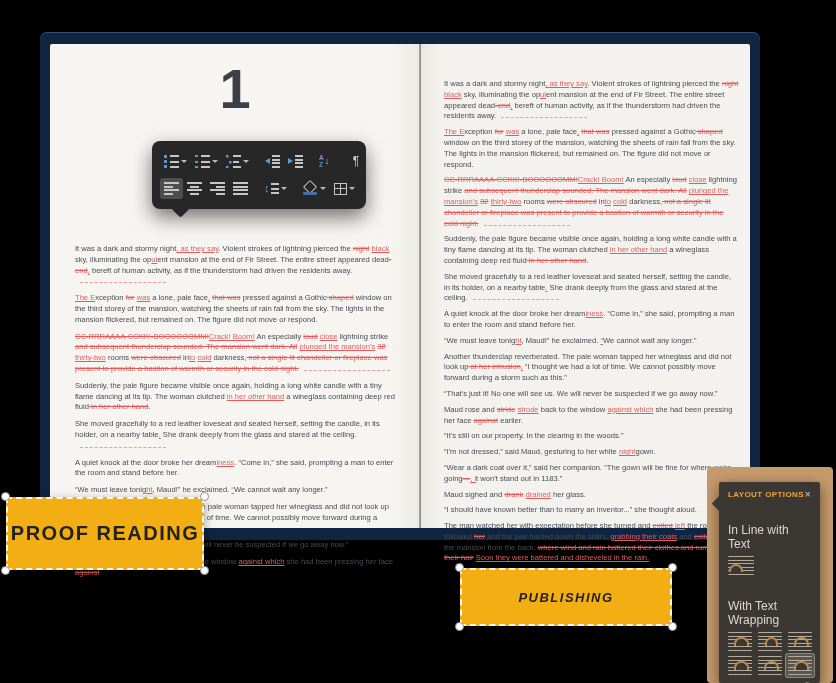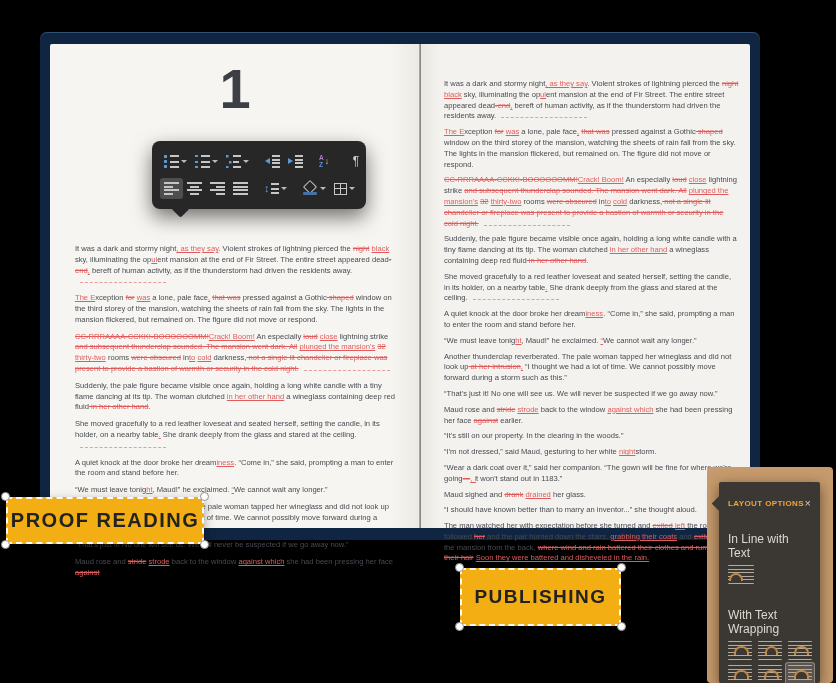--- a/index.html
+++ b/index.html
@@ -38,22 +38,22 @@
   
   .banner { position:absolute; background:#F3AE13; border:2px dashed rgba(255,255,255,.95);
             display:flex; align-items:center; justify-content:center;
             color:#222; letter-spacing:1.5px; font-weight:bold;
             box-shadow:0 4px 10px rgba(0,0,0,.35); }
   .banner .h { position:absolute; width:9px; height:9px; background:#fff;
                border:1px solid #8f8f8f; border-radius:50%; }
   .h.tl{left:-7px;top:-7px;} .h.tr{right:-7px;top:-7px;}
   .h.bl{left:-7px;bottom:-7px;} .h.br{right:-7px;bottom:-7px;}
   #banner-editing      { left:561px; top:8px;   width:179px; height:55px; font-size:18px; }
-  #banner-proofreading { left:6px;   top:497px; width:198px; height:47px; font-size:20px; }
-  #banner-publishing   { left:460px; top:568px; width:161px; height:58px; font-size:19px; }
+  #banner-proofreading { left:6px;   top:497px; width:198px; height:73px; font-size:20px; }
+  #banner-publishing   { left:460px; top:568px; width:212px; height:58px; font-size:13px;font-style:italic; }
 
   
   .toolbar { position:absolute; left:152px; top:141px; width:214px; background:#272727;
              border-radius:8px; padding:7px 8px; box-shadow:0 8px 20px rgba(0,0,0,.55); }
   .toolbar::after { content:""; position:absolute; left:22px; bottom:-6px; width:13px; height:13px;
                     background:#272727; transform:rotate(45deg); border-radius:2px; }
   .tb-row { display:flex; align-items:center; height:27px; }
   .tb-btn { display:flex; align-items:center; gap:2px; padding:4px 4px; border-radius:3px; }
   .tb-btn.active { background:#4e4e4e; }
   .tb-sep { width:1px; height:20px; background:#474747; margin:0 4px; }
@@ -110,21 +110,21 @@
   .ico-shading::after { content:""; position:absolute; left:0; bottom:0; width:14px; height:3px;
       background:#4472a8; border-radius:1px; }
   .ico-borders { width:13px; height:12px; border:1px solid #c6c6c6; background-image:
       linear-gradient(#c6c6c6,#c6c6c6),linear-gradient(#c6c6c6,#c6c6c6);
       background-size:1px 100%,100% 1px; background-position:5px 0,0 4.5px; }
 
   
   .panel-backing { position:absolute; left:707px; top:467px; width:126px; height:216px;
                    background:#c69a6c; border-radius:4px; }
   .panel { position:absolute; left:719px; top:482px; width:101px; height:201px;
-           background:#3b3834; border-radius:2px; padding:16px 9px 6px 9px;
+           background:#3b3834; border-radius:2px; padding:7px 9px 6px 9px;
            box-shadow:0 4px 14px rgba(0,0,0,.5); color:#ddd8d0; }
   .panel::before { content:""; position:absolute; left:-5px; top:16px; width:11px; height:11px;
                    background:#3b3834; transform:rotate(45deg); }
   .panel-head { display:flex; align-items:center; justify-content:space-between; }
   .panel-title { font-size:8px; font-weight:bold; letter-spacing:.4px; color:#f0a33c; }
   .panel-close { font-size:11px; line-height:10px; color:#cfcbc4; cursor:default; }
   .panel-section-label { font-size:12px; color:#ddd8d0; margin:24px 0 5px 0; }
   .w-grid { display:grid; grid-template-columns:repeat(3, 24px); gap:5px 6px; }
   .w-ico { position:relative; width:24px; height:19px; border-radius:1px;
            background-image:repeating-linear-gradient(to bottom, #b3ac9e 0 1px, transparent 1px 3.6px);
@@ -175,21 +175,21 @@
           <p><span class="seg-i">The E</span><span class="seg-n">xception </span><span class="seg-d">for</span><span class="seg-n"> </span><span class="seg-i">was</span><span class="seg-n"> a lone, pale face</span><span class="seg-i">,</span><span class="seg-n"> </span><span class="seg-d">that was</span><span class="seg-n"> pressed against a Gothic</span><span class="seg-d"> shaped</span><span class="seg-n"> window on the third storey of the mansion, watching the sheets of rain fall from the sky. The lights in the mansion flickered, but remained on. The figure did not move or respond.</span></p>
           <p class="trail"><span class="seg-d">CC-RRRAAAA-CCKK!-BOOOOOOMM!</span><span class="seg-i">Crack! Boom!</span><span class="seg-n"> An especially </span><span class="seg-d">loud</span><span class="seg-n"> </span><span class="seg-i">close</span><span class="seg-n"> lightning strike </span><span class="seg-d">and subsequent thunderclap sounded. The mansion went dark. All</span><span class="seg-n"> </span><span class="seg-i">plunged the mansion's</span><span class="seg-n"> </span><span class="seg-d">32</span><span class="seg-n"> </span><span class="seg-i">thirty-two</span><span class="seg-n"> rooms </span><span class="seg-d">were obscured</span><span class="seg-n"> in</span><span class="seg-i">to</span><span class="seg-n"> </span><span class="seg-i">cold</span><span class="seg-n"> darkness,</span><span class="seg-d"> not a single lit chandelier or fireplace was present to provide a bastion of warmth or security in the cold night.</span></p>
           <p><span class="seg-n">Suddenly, the pale figure became visible once again, holding a long white candle with a tiny flame dancing at its tip. The woman clutched </span><span class="seg-i">in her other hand</span><span class="seg-n"> a wineglass containing deep red fluid</span><span class="seg-d"> in her other hand</span><span class="seg-n">.</span></p>
           <p class="trail"><span class="seg-n">She moved gracefully to a red leather loveseat and seated herself, setting the candle, in its holder, on a nearby table</span><span class="seg-i">.</span><span class="seg-n"> She drank deeply from the glass and stared at the ceiling.</span></p>
           <p><span class="seg-n">A quiet knock at the door broke her dream</span><span class="seg-i">iness</span><span class="seg-n">. “Come in,” she said, prompting a man to enter the room and stand before her.</span></p>
           <p><span class="seg-n">“We must leave tonig</span><span class="seg-i">ht</span><span class="seg-n">, Maud!” he exclaimed. </span><span class="seg-i">“</span><span class="seg-n">We cannot wait any longer.”</span></p>
           <p><span class="seg-n">Another thunderclap reverberated. The pale woman tapped her wineglass and did not look up</span><span class="seg-d"> at her intrusion</span><span class="seg-i">,</span><span class="seg-n"> “I thought we had a lot of time. We cannot possibly move forward during a storm such as this.”</span></p>
           <p><span class="seg-n">“That's just it! No one will see us. We will never be suspected if we go away now.”</span></p>
           <p><span class="seg-n">Maud rose and </span><span class="seg-d">stride</span><span class="seg-n"> </span><span class="seg-i">strode</span><span class="seg-n"> back to the window </span><span class="seg-i">against which</span><span class="seg-n"> she had been pressing her face </span><span class="seg-d">against</span><span class="seg-n"> earlier.</span></p>
           <p><span class="seg-n">“It's still on our property. In the clearing in the woods.”</span></p>
-          <p><span class="seg-n">“I'm not dressed,” said Maud, gesturing to her white </span><span class="seg-i">night</span><span class="seg-n">storm.</span></p>
+          <p><span class="seg-n">“I'm not dressed,” said Maud, gesturing to her white </span><span class="seg-i">night</span><span class="seg-n">gown.</span></p>
           <p><span class="seg-n">“Wear a dark coat over it,” said her companion. “The gown will be fine for where we're going</span><span class="seg-d">—</span><span class="seg-i">, i</span><span class="seg-n">t won't stand out in 1183.”</span></p>
           <p><span class="seg-n">Maud sighed and </span><span class="seg-d">drank</span><span class="seg-n"> </span><span class="seg-i">drained</span><span class="seg-n"> her glass.</span></p>
           <p><span class="seg-n">“I should have known better than to marry an inventor...” she thought aloud.</span></p>
           <p><span class="seg-n">The man watched her with expectation before she turned and </span><span class="seg-d">exited</span><span class="seg-n"> </span><span class="seg-i">left</span><span class="seg-n"> the room. He followed </span><span class="seg-d">her</span><span class="seg-n"> and the pair hurried down the stairs, </span><span class="seg-i">grabbing their coats</span><span class="seg-n"> and </span><span class="seg-d">exited</span><span class="seg-n"> </span><span class="seg-i">exiting</span><span class="seg-n"> the mansion from the back, </span><span class="seg-d">where wind and rain battered their clothes and rumpled their hair</span><span class="seg-n"> </span><span class="seg-i">Soon they were battered and disheveled in the rain.</span></p>
         </div>
     </div>
     <div class="spine"></div>
   </div>
 
   <div class="toolbar">

